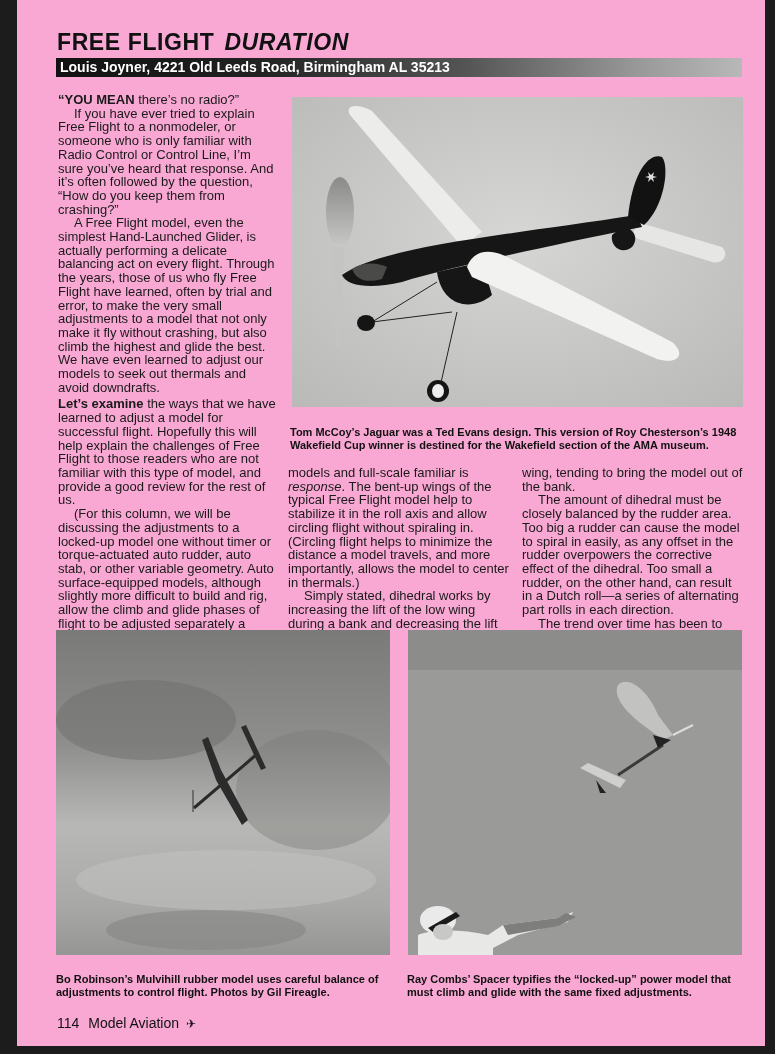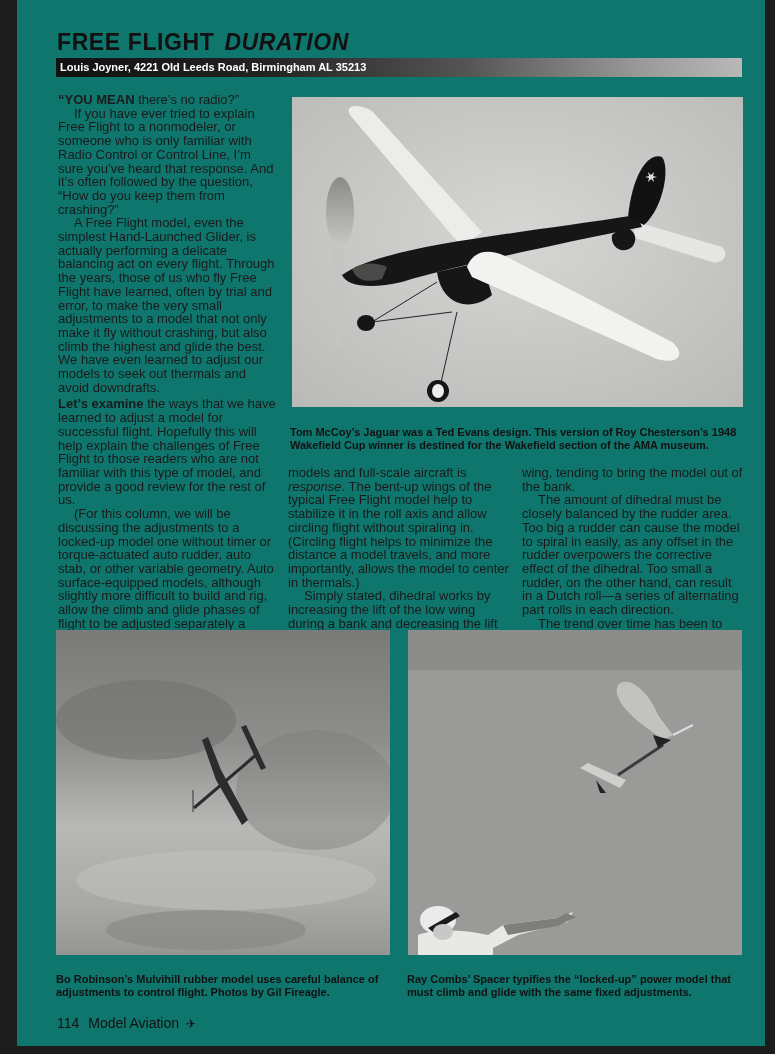--- a/index.html
+++ b/index.html
@@ -2,34 +2,34 @@
 <html><head>
 <meta charset="utf-8">
 <style>
   html, body { margin: 0; padding: 0; }
   body {
     width: 775px; height: 1054px; position: relative; overflow: hidden;
     background: #1c1c1c;
   }
   .page {
     position: absolute; left: 17px; top: 0; width: 748px; height: 1046px;
-    background: #0f766e;
+    background: #f9a8d4;
   }
   .abs { position: absolute; }
   .title {
     left: 40px; top: 28px; font-family: "Liberation Sans", sans-serif;
     font-weight: bold; font-size: 23px; letter-spacing: 0.6px; color: #111;
     white-space: nowrap; line-height: 28px;
   }
   .title .dur { font-style: italic; margin-left: 10px; }
   .byline {
     left: 39px; top: 58px; width: 686px; height: 19px;
     background: linear-gradient(to right, #111 0%, #222 30%, #555 60%, #999 85%, #b8b8b8 100%);
     color: #fff; font-family: "Liberation Sans", sans-serif; font-weight: bold;
-    font-size: 11px; line-height: 19px; padding-left: 4px; box-sizing: border-box;
+    font-size: 14px; line-height: 19px; padding-left: 4px; box-sizing: border-box;
     white-space: nowrap;
   }
   .col {
     font-family: Liberation Sans, sans-serif; font-size: 13px; line-height: 13.7px;
     color: #1a1a1a;
   }
   .col p { margin: 0; text-indent: 16px; }
   .col p.noindent { text-indent: 0; }
   .col p.gap { margin-top: 3px; }
   .col1 { left: 41px; top: 93px; width: 220px; }
@@ -108,21 +108,21 @@
       <line x1="165" y1="215" x2="148" y2="290" stroke="#222" stroke-width="1"></line>
       <ellipse cx="74" cy="226" rx="9" ry="8" fill="#151515"></ellipse>
       <ellipse cx="146" cy="294" rx="11" ry="11" fill="#151515"></ellipse>
       <ellipse cx="146" cy="294" rx="6" ry="7" fill="#eee"></ellipse>
     </svg>
   </div>
 
   <div class="abs caption cap-top">Tom McCoy’s Jaguar was a Ted Evans design. This version of Roy Chesterson’s 1948 Wakefield Cup winner is destined for the Wakefield section of the AMA museum.</div>
 
   <div class="abs col col2">
-    <p class="noindent"><span>models and full-scale aircraft is </span><i>response</i><span>. The bent-up wings of the typical Free Flight model help to stabilize it in the roll axis and allow circling flight without spiraling in. (Circling flight helps to minimize the distance a model travels, and more importantly, allows the model to center in thermals.)</span></p>
+    <p class="noindent"><span>models and full-scale familiar is </span><i>response</i><span>. The bent-up wings of the typical Free Flight model help to stabilize it in the roll axis and allow circling flight without spiraling in. (Circling flight helps to minimize the distance a model travels, and more importantly, allows the model to center in thermals.)</span></p>
     <p>Simply stated, dihedral works by increasing the lift of the low wing during a bank and decreasing the lift on the high</p>
   </div>
 
   <div class="abs col col3">
     <p class="noindent">wing, tending to bring the model out of the bank.</p>
     <p>The amount of dihedral must be closely balanced by the rudder area. Too big a rudder can cause the model to spiral in easily, as any offset in the rudder overpowers the corrective effect of the dihedral. Too small a rudder, on the other hand, can result in a Dutch roll—a series of alternating part rolls in each direction.</p>
     <p>The trend over time has been to reduce</p>
   </div>
 
   <div class="abs photo photo-bl">

